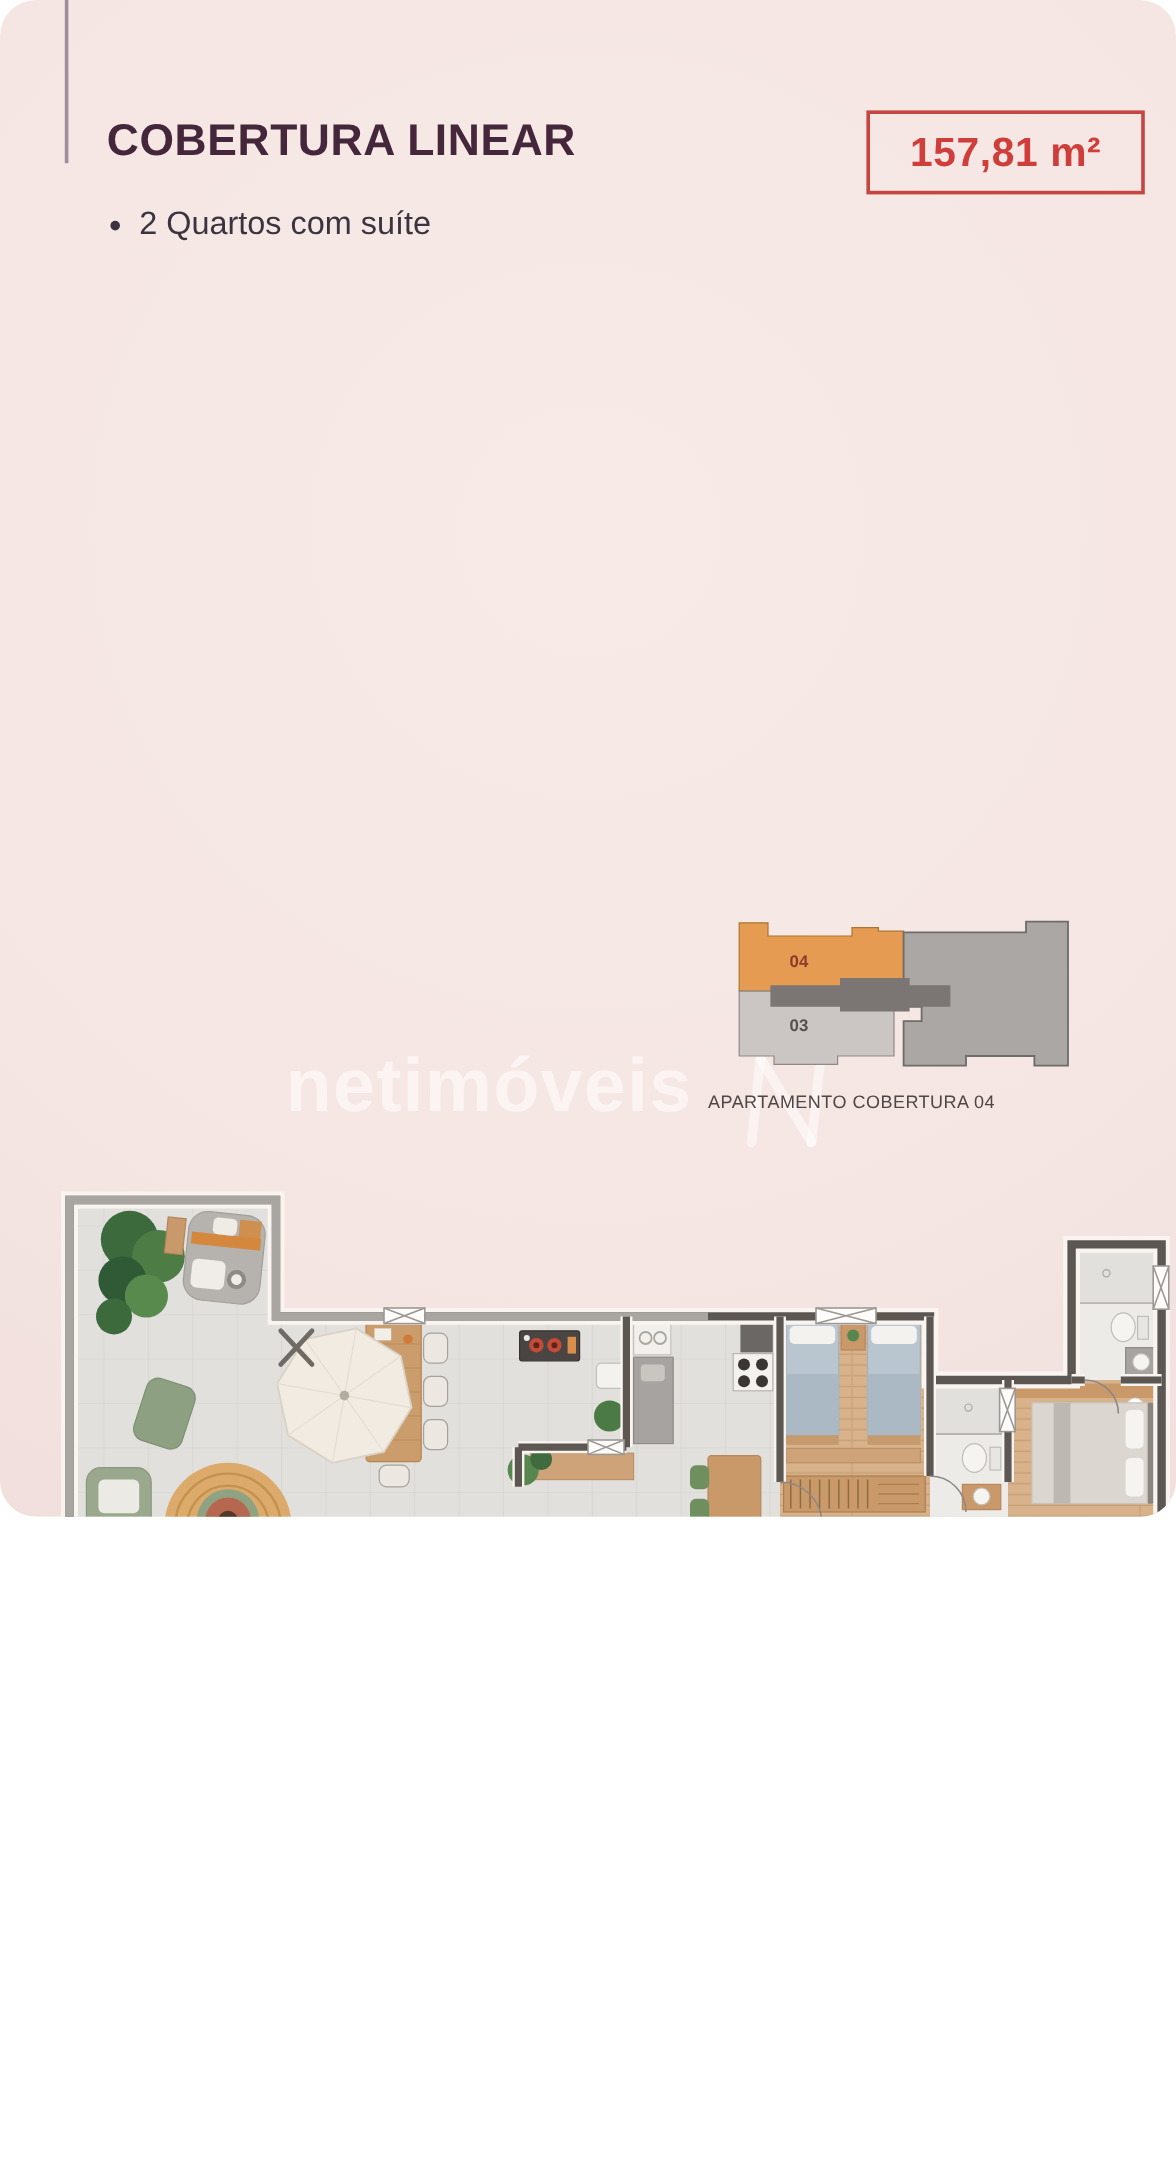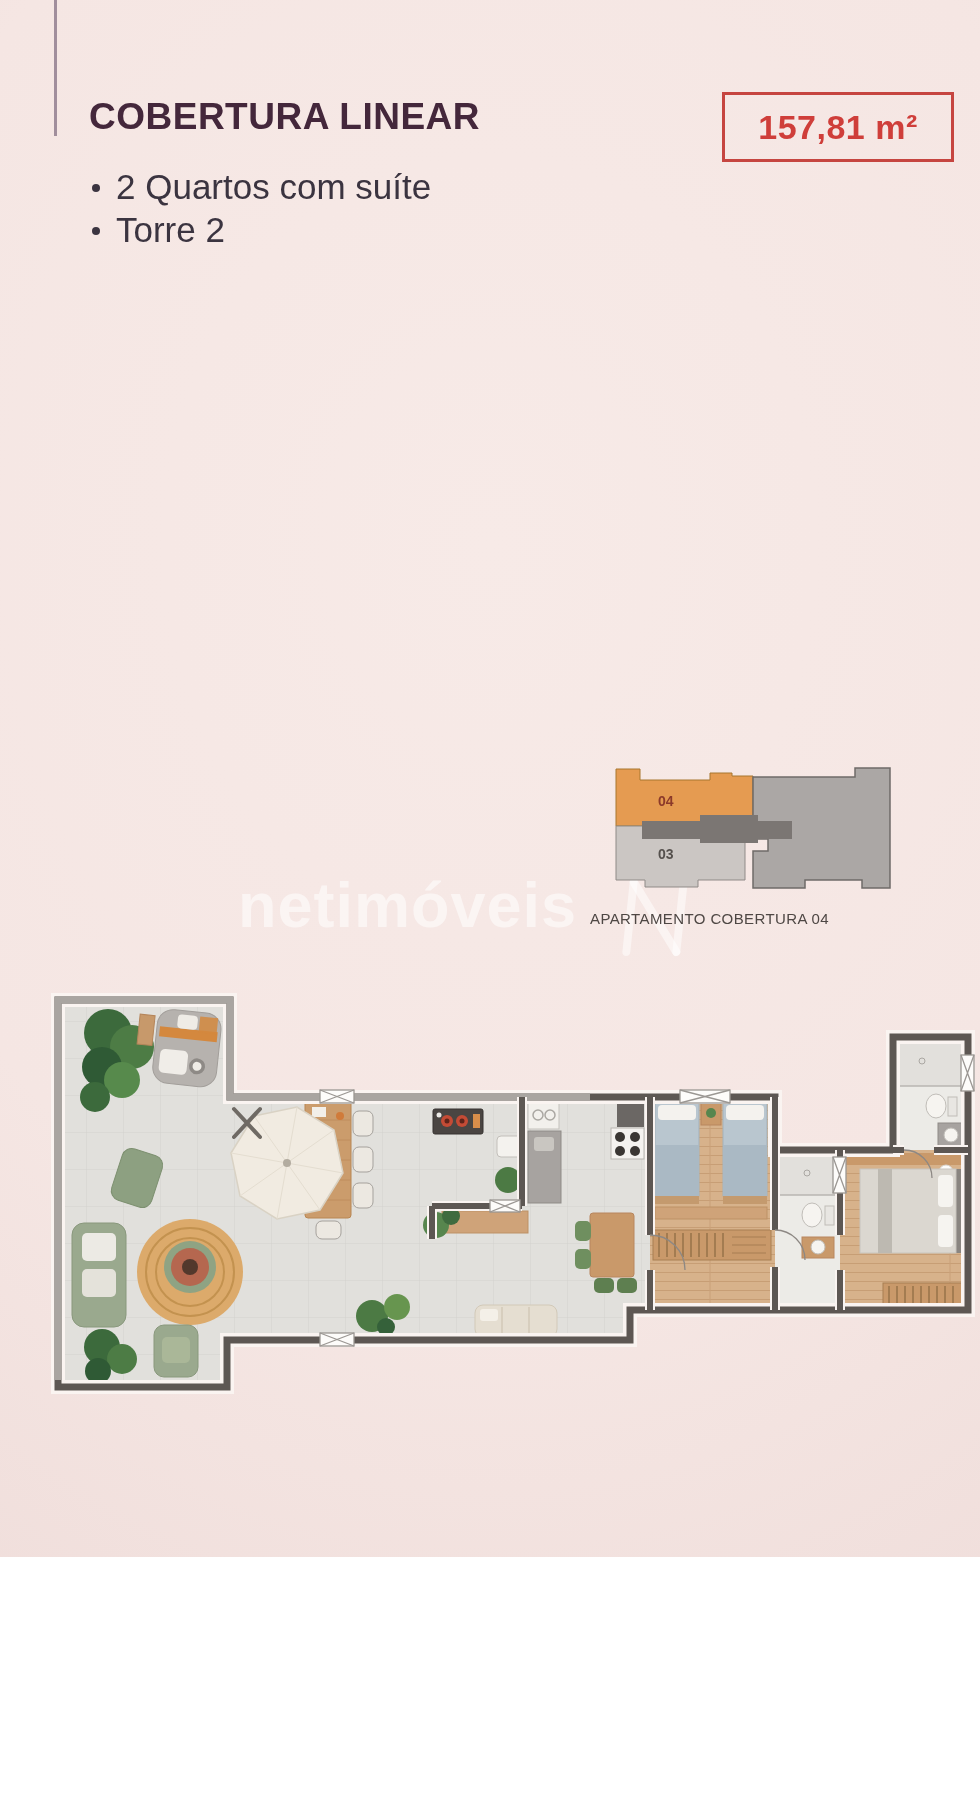--- a/index.html
+++ b/index.html
@@ -1,35 +1,36 @@
 <!DOCTYPE html>
 <html><head>
 <meta charset="utf-8">
 <style>
   html,body{margin:0;padding:0;}
   .canvas{
-    position:relative;width:980px;height:1557px;overflow:hidden;
+    position:relative;width:980px;height:1264px;overflow:hidden;
     background:radial-gradient(ellipse 120% 90% at 50% 35%, #f7eae7 0%, #f5e6e3 55%, #eedbd8 100%);
     font-family:"Liberation Sans", sans-serif;
+    border-radius:30px;
   }
   .accent-line{position:absolute;left:54px;top:0;width:3px;height:136px;background:#a18e9c;}
   .title{
     position:absolute;left:89px;top:96px;margin:0;
     font-size:37px;font-weight:bold;letter-spacing:.5px;color:#44273b;
   }
   .area-badge{
     position:absolute;left:722px;top:92px;width:232px;height:70px;
     border:3px solid #c64540;box-sizing:border-box;
     display:flex;align-items:center;justify-content:center;
     font-size:34px;font-weight:bold;color:#cf3e3a;letter-spacing:.5px;
   }
   .features{position:absolute;left:90px;top:172px;margin:0;padding:0;list-style:none;}
   .features li{
     position:relative;padding-left:26px;margin-bottom:14px;height:29px;line-height:29px;
-    font-size:35px;color:#3b3440;
+    font-size:27px;color:#3b3440;
   }
   .features li::before{
     content:"";position:absolute;left:2px;top:12px;width:8px;height:8px;border-radius:50%;background:#3b3440;
   }
   .watermark{
     position:absolute;left:238px;top:869px;z-index:1;
     font-size:63px;font-weight:600;letter-spacing:1px;
     color:rgba(255,255,255,0.55);white-space:nowrap;pointer-events:none;
   }
   .n-mark{position:absolute;left:620px;top:860px;z-index:1;pointer-events:none;}
@@ -49,21 +50,20 @@
   <div class="accent-line"></div>
 
   <h1 class="title">COBERTURA LINEAR</h1>
 
   <div class="area-badge">
     <span>157,81 m²</span>
   </div>
 
   <ul class="features">
     <li>2 Quartos com suíte</li>
-    <li>Torre 2</li>
   </ul>
 
   <div class="watermark">netimóveis</div>
   <svg class="n-mark" width="86" height="98" viewBox="0 0 86 98">
     <g transform="skewX(-6)" stroke="rgba(255,255,255,0.5)" stroke-width="8" fill="none" stroke-linecap="round">
       <path d="M16,92 L16,22"></path>
       <path d="M16,22 L66,92"></path>
       <path d="M66,92 L66,12"></path>
     </g>
   </svg>

